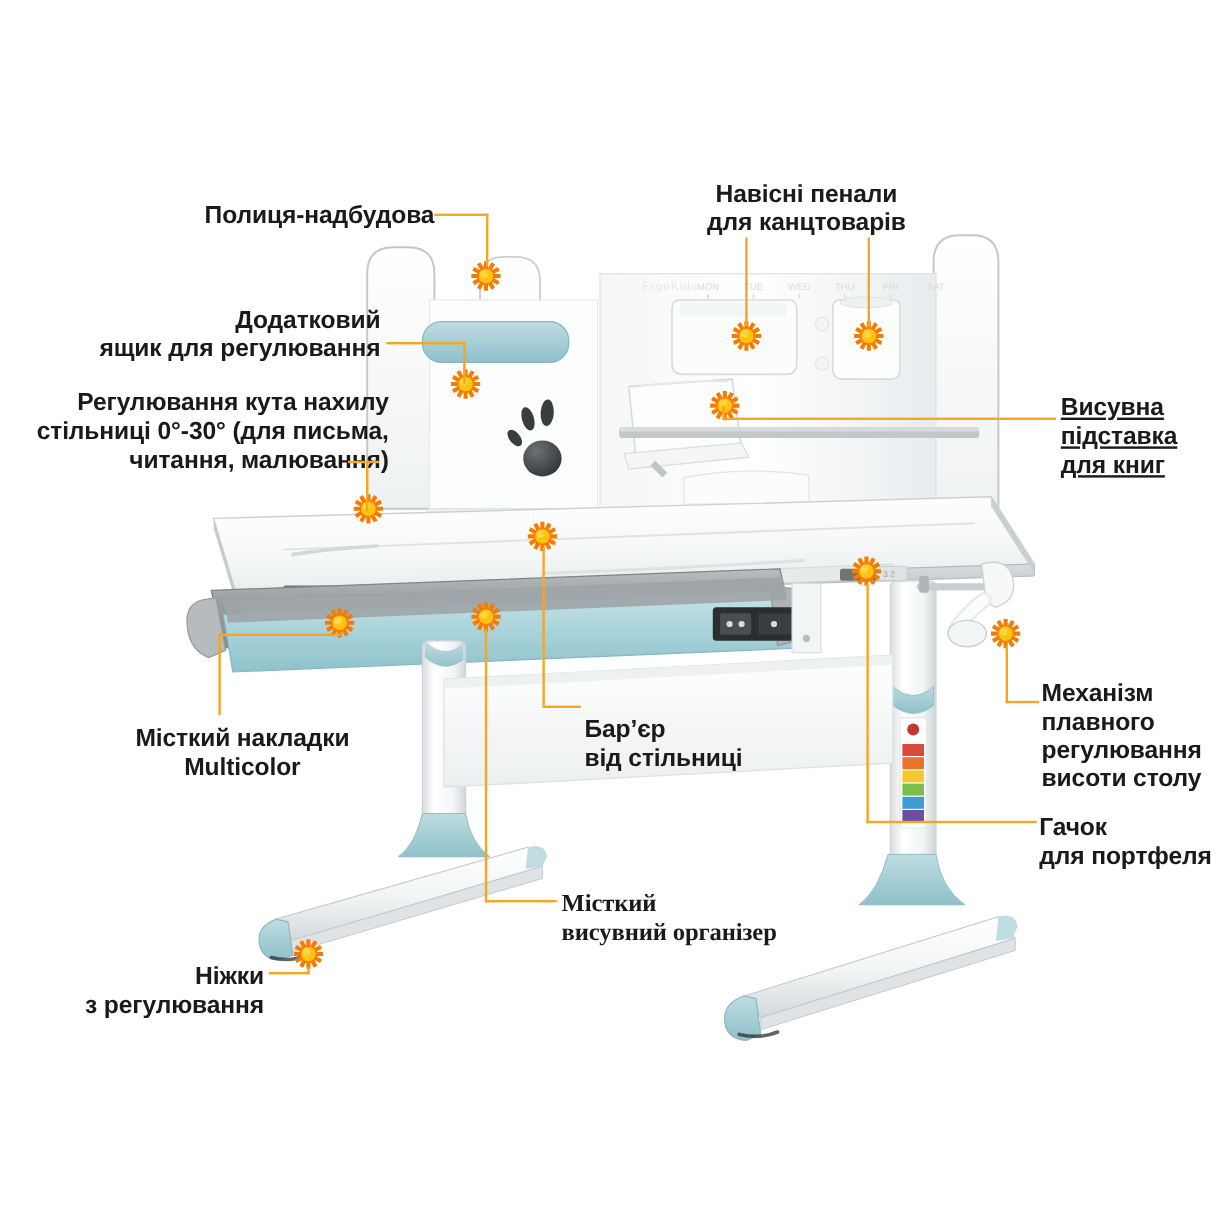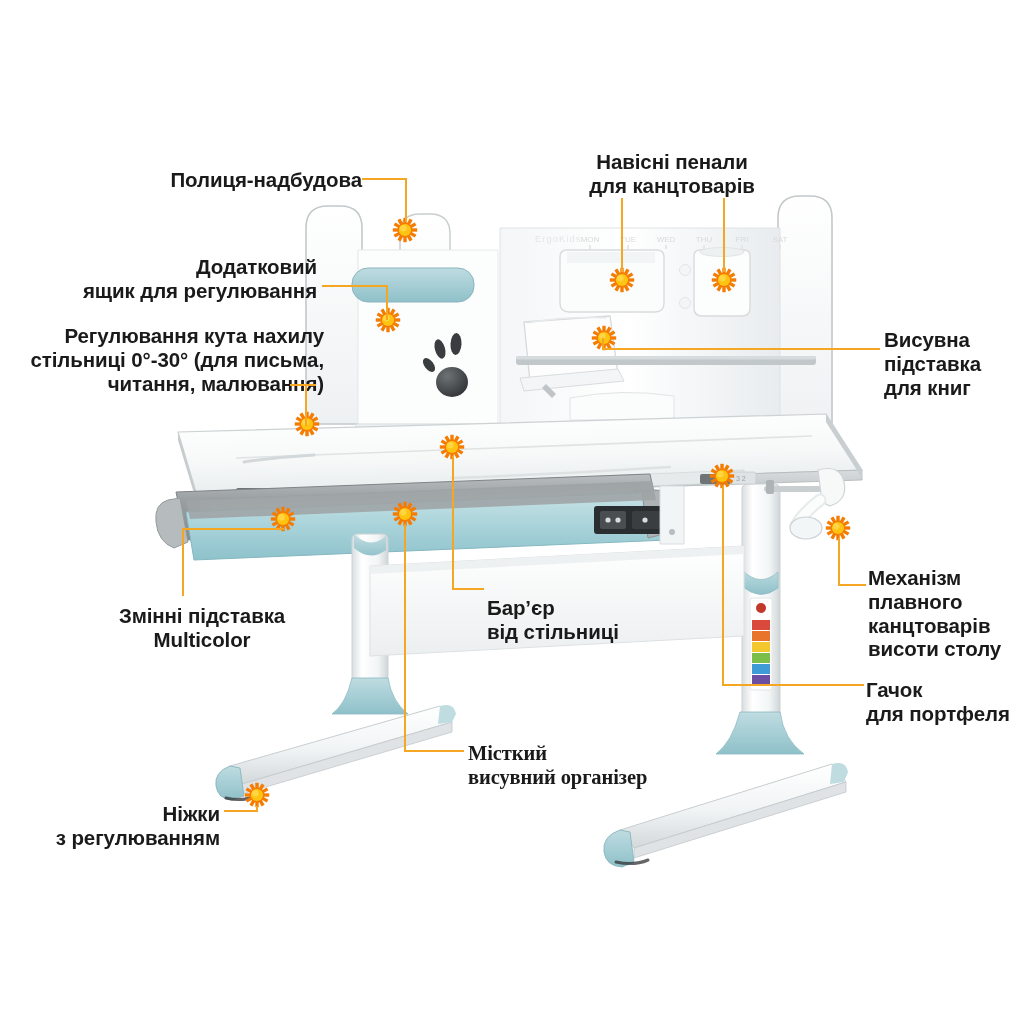--- a/index.html
+++ b/index.html
@@ -371,21 +371,21 @@
           <line x1="13.00" y1="6.80" x2="13.00" y2="0.80" stroke="#F57C00" stroke-width="3.4" stroke-linecap="butt"></line>
           <line x1="16.10" y1="7.63" x2="19.10" y2="2.43" stroke="#F57C00" stroke-width="3.4" stroke-linecap="butt"></line>
           <line x1="18.37" y1="9.90" x2="23.57" y2="6.90" stroke="#F57C00" stroke-width="3.4" stroke-linecap="butt"></line>
     <circle cx="13" cy="13" r="7.4" fill="#F57C00"></circle>
     <circle cx="13" cy="13" r="6.1" fill="#FFC312"></circle>
     <circle cx="11.4" cy="11.2" r="3.2" fill="#FFD84D" opacity=".85"></circle>
   </svg>
       </div>
       <div class="lead v" style="left: 621px; top: 198px; width: 2px; height: 74px; background: rgb(245, 166, 35);"></div>
       <div class="lead v" style="left: 723px; top: 198px; width: 2px; height: 74px; background: rgb(245, 166, 35);"></div>
-      <div class="label l" style="left: 884px; top: 328px; width: 130px;">Висувна
+      <div class="label l" style="left: 884px; top: 328px; width: 130px; text-decoration: underline;">Висувна
 підставка
 для книг</div>
       <div class="sun" style="left: 604px; top: 338px;">
         <svg viewBox="0 0 26 26">
           <line x1="19.20" y1="13.00" x2="25.20" y2="13.00" stroke="#F57C00" stroke-width="3.4" stroke-linecap="butt"></line>
           <line x1="18.37" y1="16.10" x2="23.57" y2="19.10" stroke="#F57C00" stroke-width="3.4" stroke-linecap="butt"></line>
           <line x1="16.10" y1="18.37" x2="19.10" y2="23.57" stroke="#F57C00" stroke-width="3.4" stroke-linecap="butt"></line>
           <line x1="13.00" y1="19.20" x2="13.00" y2="25.20" stroke="#F57C00" stroke-width="3.4" stroke-linecap="butt"></line>
           <line x1="9.90" y1="18.37" x2="6.90" y2="23.57" stroke="#F57C00" stroke-width="3.4" stroke-linecap="butt"></line>
           <line x1="7.63" y1="16.10" x2="2.43" y2="19.10" stroke="#F57C00" stroke-width="3.4" stroke-linecap="butt"></line>
@@ -395,21 +395,21 @@
           <line x1="13.00" y1="6.80" x2="13.00" y2="0.80" stroke="#F57C00" stroke-width="3.4" stroke-linecap="butt"></line>
           <line x1="16.10" y1="7.63" x2="19.10" y2="2.43" stroke="#F57C00" stroke-width="3.4" stroke-linecap="butt"></line>
           <line x1="18.37" y1="9.90" x2="23.57" y2="6.90" stroke="#F57C00" stroke-width="3.4" stroke-linecap="butt"></line>
     <circle cx="13" cy="13" r="7.4" fill="#F57C00"></circle>
     <circle cx="13" cy="13" r="6.1" fill="#FFC312"></circle>
     <circle cx="11.4" cy="11.2" r="3.2" fill="#FFD84D" opacity=".85"></circle>
   </svg>
       </div>
       <div class="lead h" style="left: 604px; top: 348px; width: 276px; height: 2px; background: rgb(245, 166, 35);"></div>
       <div class="lead v" style="left: 602px; top: 338px; width: 2px; height: 12px; background: rgb(245, 166, 35);"></div>
-      <div class="label c" style="left: 92px; top: 604px; width: 220px;">Змінні підставка
+      <div class="label c" style="left: 92px; top: 604px; width: 220px;">Місткий накладки
 Multicolor</div>
       <div class="sun" style="left: 283px; top: 519px;">
         <svg viewBox="0 0 26 26">
           <line x1="19.20" y1="13.00" x2="25.20" y2="13.00" stroke="#F57C00" stroke-width="3.4" stroke-linecap="butt"></line>
           <line x1="18.37" y1="16.10" x2="23.57" y2="19.10" stroke="#F57C00" stroke-width="3.4" stroke-linecap="butt"></line>
           <line x1="16.10" y1="18.37" x2="19.10" y2="23.57" stroke="#F57C00" stroke-width="3.4" stroke-linecap="butt"></line>
           <line x1="13.00" y1="19.20" x2="13.00" y2="25.20" stroke="#F57C00" stroke-width="3.4" stroke-linecap="butt"></line>
           <line x1="9.90" y1="18.37" x2="6.90" y2="23.57" stroke="#F57C00" stroke-width="3.4" stroke-linecap="butt"></line>
           <line x1="7.63" y1="16.10" x2="2.43" y2="19.10" stroke="#F57C00" stroke-width="3.4" stroke-linecap="butt"></line>
           <line x1="6.80" y1="13.00" x2="0.80" y2="13.00" stroke="#F57C00" stroke-width="3.4" stroke-linecap="butt"></line>
@@ -465,21 +465,21 @@
           <line x1="16.10" y1="7.63" x2="19.10" y2="2.43" stroke="#F57C00" stroke-width="3.4" stroke-linecap="butt"></line>
           <line x1="18.37" y1="9.90" x2="23.57" y2="6.90" stroke="#F57C00" stroke-width="3.4" stroke-linecap="butt"></line>
     <circle cx="13" cy="13" r="7.4" fill="#F57C00"></circle>
     <circle cx="13" cy="13" r="6.1" fill="#FFC312"></circle>
     <circle cx="11.4" cy="11.2" r="3.2" fill="#FFD84D" opacity=".85"></circle>
   </svg>
       </div>
       <div class="lead v" style="left: 404px; top: 524px; width: 2px; height: 228px; background: rgb(245, 166, 35);"></div>
       <div class="lead h" style="left: 404px; top: 750px; width: 60px; height: 2px; background: rgb(245, 166, 35);"></div>
       <div class="label r" style="left: 30px; top: 802px; width: 190px;">Ніжки
-з регулюванням</div>
+з регулювання</div>
       <div class="sun" style="left: 257px; top: 795px;">
         <svg viewBox="0 0 26 26">
           <line x1="19.20" y1="13.00" x2="25.20" y2="13.00" stroke="#F57C00" stroke-width="3.4" stroke-linecap="butt"></line>
           <line x1="18.37" y1="16.10" x2="23.57" y2="19.10" stroke="#F57C00" stroke-width="3.4" stroke-linecap="butt"></line>
           <line x1="16.10" y1="18.37" x2="19.10" y2="23.57" stroke="#F57C00" stroke-width="3.4" stroke-linecap="butt"></line>
           <line x1="13.00" y1="19.20" x2="13.00" y2="25.20" stroke="#F57C00" stroke-width="3.4" stroke-linecap="butt"></line>
           <line x1="9.90" y1="18.37" x2="6.90" y2="23.57" stroke="#F57C00" stroke-width="3.4" stroke-linecap="butt"></line>
           <line x1="7.63" y1="16.10" x2="2.43" y2="19.10" stroke="#F57C00" stroke-width="3.4" stroke-linecap="butt"></line>
           <line x1="6.80" y1="13.00" x2="0.80" y2="13.00" stroke="#F57C00" stroke-width="3.4" stroke-linecap="butt"></line>
           <line x1="7.63" y1="9.90" x2="2.43" y2="6.90" stroke="#F57C00" stroke-width="3.4" stroke-linecap="butt"></line>
@@ -489,21 +489,21 @@
           <line x1="18.37" y1="9.90" x2="23.57" y2="6.90" stroke="#F57C00" stroke-width="3.4" stroke-linecap="butt"></line>
     <circle cx="13" cy="13" r="7.4" fill="#F57C00"></circle>
     <circle cx="13" cy="13" r="6.1" fill="#FFC312"></circle>
     <circle cx="11.4" cy="11.2" r="3.2" fill="#FFD84D" opacity=".85"></circle>
   </svg>
       </div>
       <div class="lead h" style="left: 224px; top: 810px; width: 34px; height: 2px; background: rgb(245, 166, 35);"></div>
       <div class="lead v" style="left: 256px; top: 806px; width: 2px; height: 6px; background: rgb(245, 166, 35);"></div>
       <div class="label l" style="left: 868px; top: 566px; width: 150px;">Механізм
 плавного
-канцтоварів
+регулювання
 висоти столу</div>
       <div class="sun" style="left: 838px; top: 528px;">
         <svg viewBox="0 0 26 26">
           <line x1="19.20" y1="13.00" x2="25.20" y2="13.00" stroke="#F57C00" stroke-width="3.4" stroke-linecap="butt"></line>
           <line x1="18.37" y1="16.10" x2="23.57" y2="19.10" stroke="#F57C00" stroke-width="3.4" stroke-linecap="butt"></line>
           <line x1="16.10" y1="18.37" x2="19.10" y2="23.57" stroke="#F57C00" stroke-width="3.4" stroke-linecap="butt"></line>
           <line x1="13.00" y1="19.20" x2="13.00" y2="25.20" stroke="#F57C00" stroke-width="3.4" stroke-linecap="butt"></line>
           <line x1="9.90" y1="18.37" x2="6.90" y2="23.57" stroke="#F57C00" stroke-width="3.4" stroke-linecap="butt"></line>
           <line x1="7.63" y1="16.10" x2="2.43" y2="19.10" stroke="#F57C00" stroke-width="3.4" stroke-linecap="butt"></line>
           <line x1="6.80" y1="13.00" x2="0.80" y2="13.00" stroke="#F57C00" stroke-width="3.4" stroke-linecap="butt"></line>

